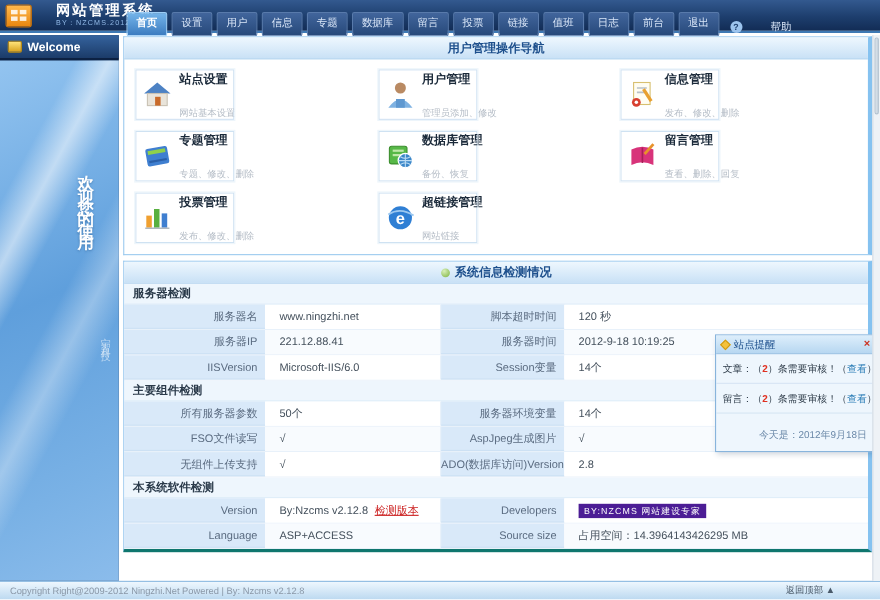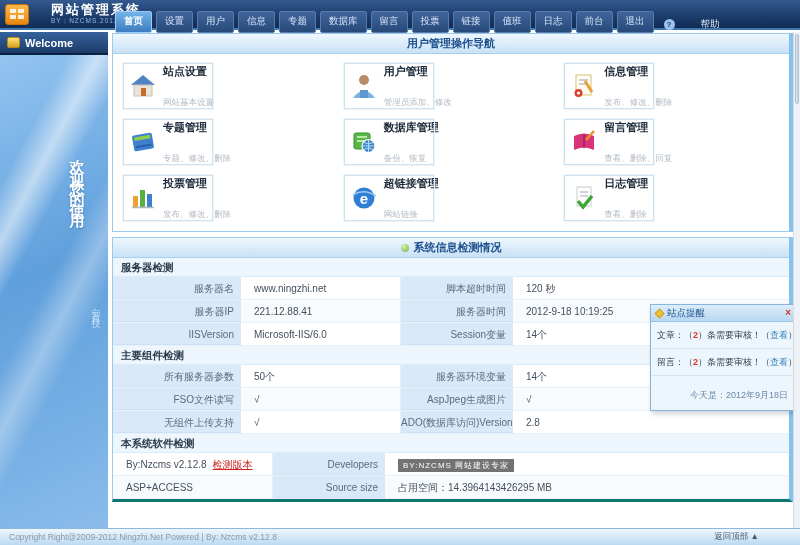--- a/index.html
+++ b/index.html
@@ -99,21 +99,21 @@
   }
   .trow { display:flex; height:23px; line-height:23px; font-size:10px; border-bottom:1px solid #e8f1fa; }
   .trow:nth-of-type(odd) .cv { background:#fff; }
   .trow:nth-of-type(even) .cv { background:#f8fbfe; }
   .cl { width:128px; background:#d9e9f9; color:#5a6b80; text-align:right; padding-right:7px;
         border-bottom:1px solid #cde1f4; white-space:nowrap; }
   .cv { width:160px; color:#44505c; padding-left:13px; border-right:1px solid #e8f1fa; white-space:nowrap; overflow:hidden; }
   .cl2 { width:112px; }
   .cv2 { flex:1; border-right:none; }
   .red-link { color:#cc2222; text-decoration:underline; margin-left:6px; cursor:pointer; }
-  .dev-badge { background:#737373; color:#fff; font-size:8px; padding:2px 5px; letter-spacing:1px;margin-top:44px; }
+  .dev-badge { background:#4c1d95; color:#fff; font-size:8px; padding:2px 5px; letter-spacing:1px;margin-top:44px; }
   
   .reminder {
     position:absolute; left:650px; top:304px; width:147px;
     background:#eef6fd; border:1px solid #88b4dc; box-shadow:2px 3px 5px rgba(30,60,90,.22);
   }
   .rem-header { height:17px; display:flex; align-items:center; padding:0 5px;
     background:linear-gradient(#ddeefb,#b7d7f1); border-bottom:1px solid #9cc2e4; }
   .rem-title { flex:1; display:flex; align-items:center; gap:4px;
     font-size:9.5px; font-weight:normal; color:#1d4f8c; }
   .rem-icon { width:7px; height:7px; background:#f4c23c; transform:rotate(45deg);
@@ -285,32 +285,20 @@
           <circle cx="14" cy="14" r="10.5" fill="#2f7fd4"></circle>
           <text x="14" y="19.5" font-size="15" font-weight="bold" fill="#ffffff" text-anchor="middle">e</text>
           <path d="M3 11 q11 -7 23 1" stroke="#9cc8f0" stroke-width="1.6" fill="none"></path>
         </svg>
         <div class="card-txt">
           <div class="ct">超链接管理</div>
           <div class="cs">网站链接</div>
         </div>
       </div>
 
-      <div class="card">
-        <svg width="28" height="28" viewBox="0 0 28 28">
-          <rect x="7" y="3" width="14" height="19" fill="#fdfdfd" stroke="#c8ccd0"></rect>
-          <line x1="10" y1="8" x2="18" y2="8" stroke="#c0c6cc" stroke-width="1.5"></line>
-          <line x1="10" y1="12" x2="18" y2="12" stroke="#c0c6cc" stroke-width="1.5"></line>
-          <path d="M8 17 l5 6 l9 -11" stroke="#3da832" stroke-width="3.5" fill="none"></path>
-        </svg>
-        <div class="card-txt">
-          <div class="ct">日志管理</div>
-          <div class="cs">查看、删除</div>
-        </div>
-      </div>
 
     </div>
   </div>
 
   <div class="panel panel2">
     <div class="panel-header">
       <span class="hdr-dot"></span>
       <span>系统信息检测情况</span>
     </div>
 
@@ -349,29 +337,31 @@
     </div>
     <div class="trow">
       <div class="cl">无组件上传支持</div>
       <div class="cv">√</div>
       <div class="cl cl2">ADO(数据库访问)Version</div>
       <div class="cv cv2">2.8</div>
     </div>
 
     <div class="sec-heading">本系统软件检测</div>
     <div class="trow">
+      <div class="cl">Version</div>
       <div class="cv">
         <span>By:Nzcms v2.12.8</span><span class="red-link">检测版本</span>
       </div>
       <div class="cl cl2">Developers</div>
       <div class="cv cv2">
         <span class="dev-badge">BY:NZCMS 网站建设专家</span>
       </div>
     </div>
     <div class="trow">
+      <div class="cl">Language</div>
       <div class="cv">ASP+ACCESS</div>
       <div class="cl cl2">Source size</div>
       <div class="cv cv2">占用空间：14.3964143426295 MB</div>
     </div>
   </div>
 </div>
 
 <div class="reminder">
   <div class="rem-header">
     <span class="rem-title">

